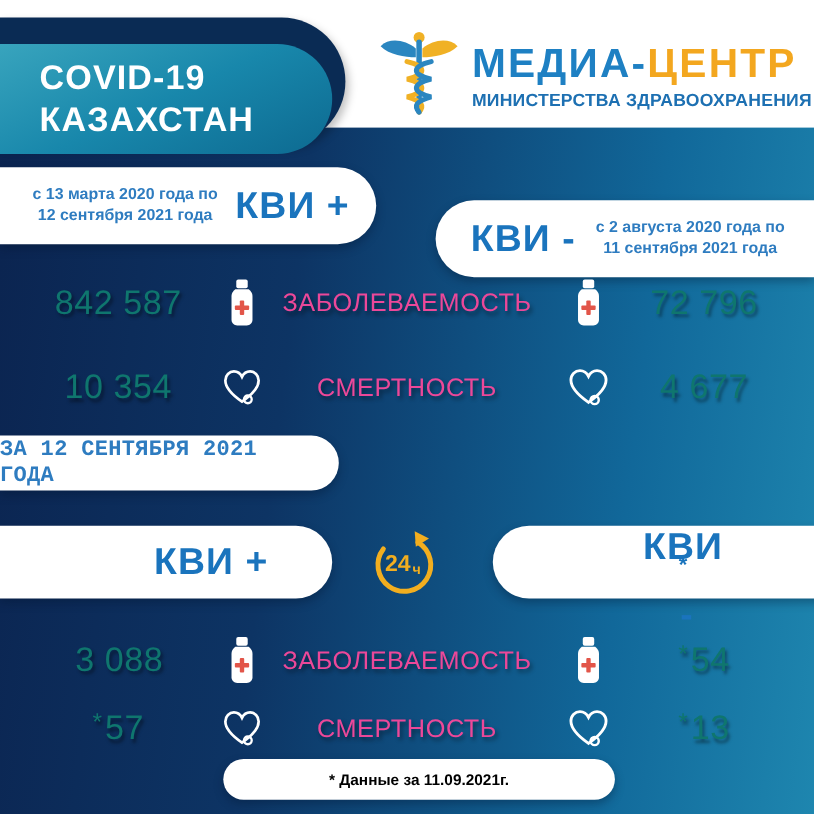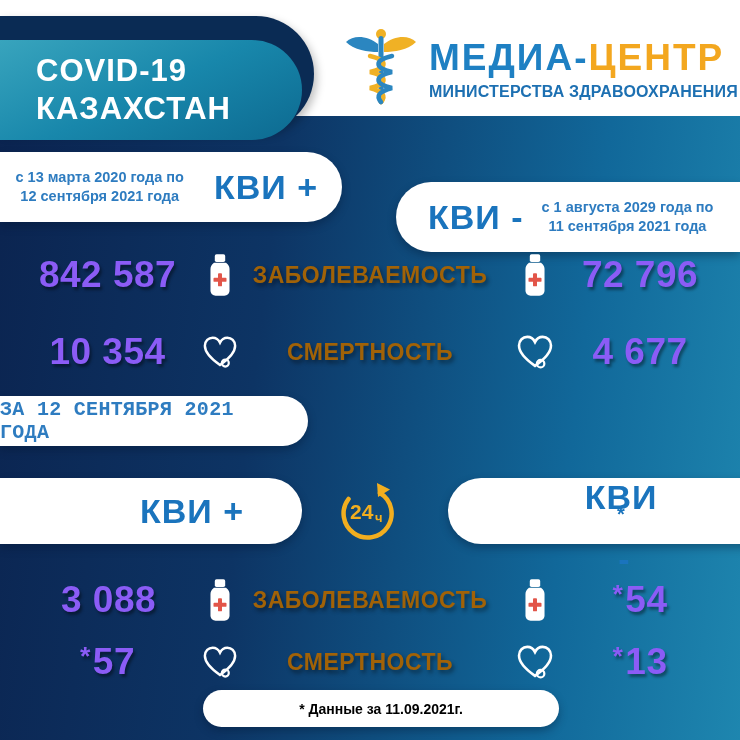--- a/index.html
+++ b/index.html
@@ -29,43 +29,43 @@
   .mc-text{position:absolute;left:429px;top:39px;width:300px;}
   .mc-title{font-size:37px;font-weight:bold;letter-spacing:2px;line-height:1;white-space:nowrap;}
   .mc-blue{color:#1e80c3;}
   .mc-yellow{color:#f3a71f;}
   .mc-sub{margin-top:7px;font-size:16px;font-weight:bold;color:#1d70b2;letter-spacing:0.2px;white-space:nowrap;}
   
   .pill{
     position:absolute;background:#ffffff;display:flex;align-items:center;
     box-shadow:0 4px 9px rgba(3,20,45,.35);
   }
-  .pill-l1{left:0;top:152px;width:342px;height:70px;border-radius:0 35px 35px 0;justify-content:flex-end;gap:30px;padding-right:24px;}
+  .pill-l1{left:0;top:152px;width:342px;height:70px;border-radius:0 35px 35px 0;justify-content:flex-end;gap:16px;padding-right:24px;}
   .pill-r1{left:396px;top:152px;width:344px;height:70px;border-radius:35px 0 0 35px;justify-content:flex-start;gap:18px;padding-left:32px;margin-top:30px;}
   .period{font-size:14.5px;font-weight:bold;color:#2e7cc0;text-align:center;line-height:1.3;}
   .kvi-big{font-size:34px;font-weight:bold;color:#1a74bd;letter-spacing:1px;white-space:nowrap;}
   .pill-date{left:0;top:396px;width:308px;height:50px;border-radius:0 26px 26px 0;justify-content:center;padding-right:14px;
     font-size:20px;font-weight:bold;color:#2e7cc0;letter-spacing:0.3px;font-family:Liberation Mono, monospace;}
   .pill-l2{left:0;top:478px;width:302px;height:66px;border-radius:0 34px 34px 0;justify-content:flex-end;padding-right:58px;}
   .pill-r2{left:448px;top:478px;width:316px;height:66px;border-radius:34px 0 0 34px;padding-left:30px;flex-direction:column;}
   .sup-ast{font-size:20px;position:relative;top:-14px;font-weight:bold;color:#1a74bd;}
   .kvi-sign{margin-left:7px;}
   .pill-foot{left:203px;top:690px;width:356px;height:37px;border-radius:19px;justify-content:center;
     font-size:14px;font-weight:bold;color:#000000;}
   
   .row{position:absolute;left:0;width:740px;height:56px;}
   .row>div{position:absolute;top:0;height:100%;display:flex;align-items:center;justify-content:center;}
   .num-l{left:15px;width:185px;}
   .icon-l{left:202px;width:36px;}
   .label-c{left:240px;width:260px;}
   .icon-r{left:516px;width:38px;}
   .num-r{left:560px;width:160px;}
-  .num{font-size:37px;font-weight:bold;color:#8b5cf6;text-shadow:2px 3px 3px rgba(0,0,0,.4);white-space:nowrap;letter-spacing:0.5px;}
+  .num{font-size:31px;font-weight:normal;color:#0f766e;text-shadow:2px 3px 3px rgba(0,0,0,.4);white-space:nowrap;letter-spacing:0.5px;}
   .num .pfx{font-size:0.72em;position:relative;top:-0.35em;margin-right:2px;}
-  .stat-label{font-size:23px;font-weight:bold;color:#a16207;letter-spacing:0.5px;text-shadow:2px 3px 4px rgba(0,0,0,.45);white-space:nowrap;}
+  .stat-label{font-size:23px;font-weight:normal;color:#ec4899;letter-spacing:0.5px;text-shadow:2px 3px 4px rgba(0,0,0,.45);white-space:nowrap;}
   .clock{position:absolute;left:334px;top:479px;}
   .clock text{font-weight:bold;}
 </style>
 </head>
 <body>
 
 <div id="canvas">
   <div class="bg"></div>
 
   <div class="badge-outer">
@@ -93,21 +93,21 @@
   <div class="pill pill-l1">
     <div class="period">
       <div>с 13 марта 2020 года по</div>
       <div>12 сентября 2021 года</div>
     </div>
     <div class="kvi-big">КВИ +</div>
   </div>
   <div class="pill pill-r1">
     <div class="kvi-big">КВИ -</div>
     <div class="period">
-      <div>с 1 августа 2029 года по</div>
+      <div>с 2 августа 2020 года по</div>
       <div>11 сентября 2021 года</div>
     </div>
   </div>
 
   <div class="row" style="top:247px">
     <div class="num-l">
         <span class="num">842 587</span>
       </div>
     <div class="icon-l">
       <svg width="26" height="46" viewBox="0 0 30 48">

